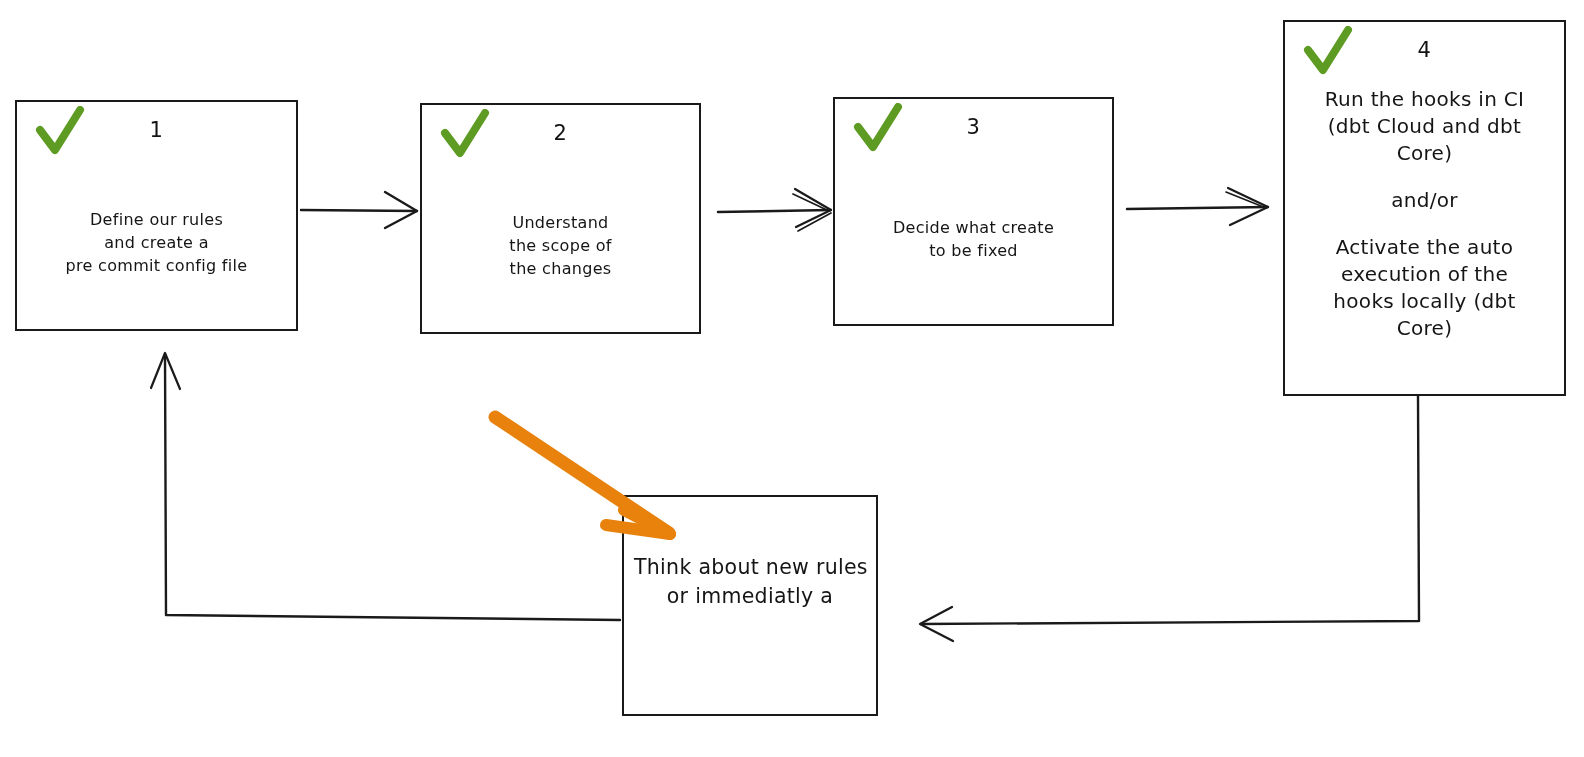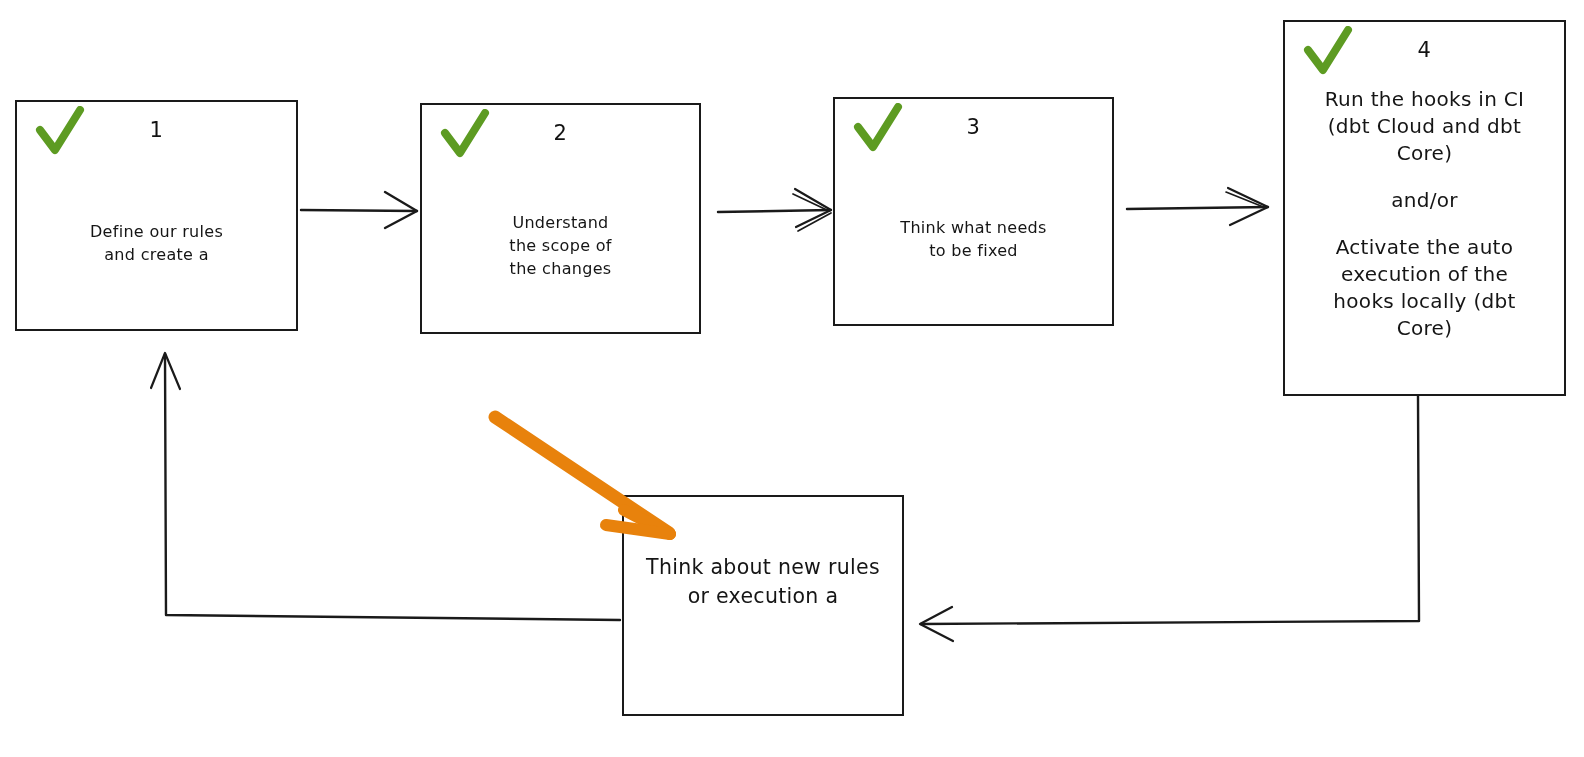--- a/index.html
+++ b/index.html
@@ -81,21 +81,21 @@
     letter-spacing: 0.3px;
     white-space: pre;
   }
   .gap-line { height: 20px; }
 
   
   #node-1 { left: 15px;   top: 100px; width: 283px; height: 231px; }
   #node-2 { left: 420px;  top: 103px; width: 281px; height: 231px; }
   #node-3 { left: 833px;  top:  97px; width: 281px; height: 229px; }
   #node-4 { left: 1283px; top:  20px; width: 283px; height: 376px; }
-  #node-5 { left: 622px;  top: 495px; width: 282px; height: 221px; }
+  #node-5 { left: 622px;  top: 495px; width: 256px; height: 221px; }
 
   #node-4 .node-body { justify-content: flex-start; padding-top: 2px; }
   #node-4 .node-line { font-size: 20px; line-height: 1.35; }
   #node-5 .node-head { height: 52px; }
   #node-5 .node-body { justify-content: flex-start; padding-top: 4px; }
   #node-5 .node-line { font-size: 20.5px; }
 
   .orange-anno { z-index: 6; }
 </style>
 </head>
@@ -144,20 +144,21 @@
   <div class="node" id="node-1">
     <div class="node-head">
       <svg class="check" viewBox="0 0 52 52">
         <path d="M5,24 L20,44 L45,4" stroke="#5d9b22" stroke-width="8" fill="none" stroke-linecap="round" stroke-linejoin="round"></path>
       </svg>
       <div class="step-num">1</div>
     </div>
     <div class="node-body">
       <span class="node-line">Define our rules</span>
       <span class="node-line">and create a</span>
+      <span class="node-line">pre commit config file</span>
     </div>
   </div>
 
   <div class="node" id="node-2">
     <div class="node-head">
       <svg class="check" viewBox="0 0 52 52">
         <path d="M5,24 L20,44 L45,4" stroke="#5d9b22" stroke-width="8" fill="none" stroke-linecap="round" stroke-linejoin="round"></path>
       </svg>
       <div class="step-num">2</div>
     </div>
@@ -169,21 +170,21 @@
   </div>
 
   <div class="node" id="node-3">
     <div class="node-head">
       <svg class="check" viewBox="0 0 52 52">
         <path d="M5,24 L20,44 L45,4" stroke="#5d9b22" stroke-width="8" fill="none" stroke-linecap="round" stroke-linejoin="round"></path>
       </svg>
       <div class="step-num">3</div>
     </div>
     <div class="node-body">
-      <span class="node-line">Think what needs</span>
+      <span class="node-line">Decide what create</span>
       <span class="node-line">to be fixed</span>
     </div>
   </div>
 
   <div class="node" id="node-4">
     <div class="node-head">
       <svg class="check" viewBox="0 0 52 52">
         <path d="M5,24 L20,44 L45,4" stroke="#5d9b22" stroke-width="8" fill="none" stroke-linecap="round" stroke-linejoin="round"></path>
       </svg>
       <div class="step-num">4</div>
@@ -199,17 +200,17 @@
       <span class="node-line">execution of the</span>
       <span class="node-line">hooks locally (dbt</span>
       <span class="node-line">Core)</span>
     </div>
   </div>
 
   <div class="node" id="node-5">
     <div class="node-head"></div>
     <div class="node-body">
       <span class="node-line">Think about new rules</span>
-      <span class="node-line">or execution a</span>
+      <span class="node-line">or immediatly a</span>
     </div>
   </div>
 
 </div>
 
 </body></html>

